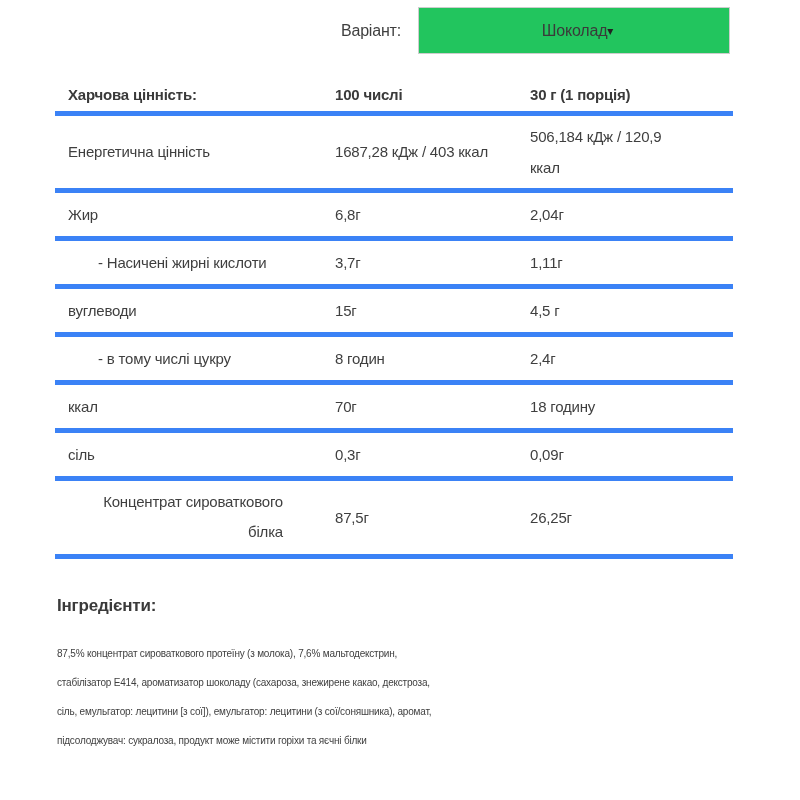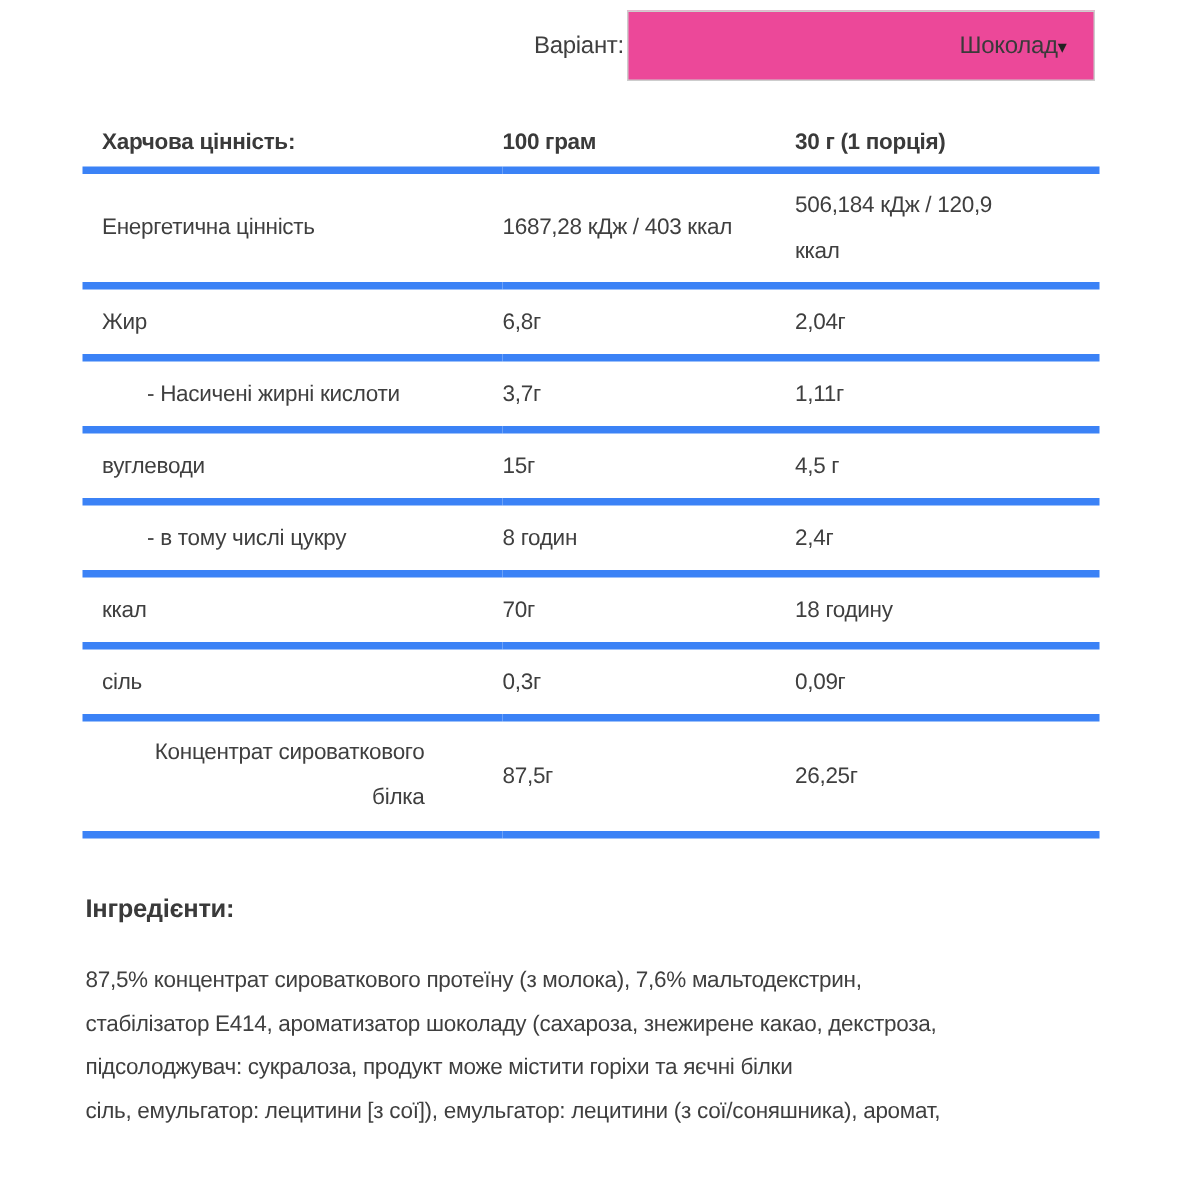--- a/index.html
+++ b/index.html
@@ -11,33 +11,33 @@
     color: #3f3f3f;
     letter-spacing: -0.2px;
     position: relative;
     overflow: hidden;
   }
 
   
   .variant-row { position: relative; height: 78px; }
   .variant-label {
     position: absolute;
-    left: 356px; top: 22px;
+    left: 341px; top: 22px;
     font-size: 16px;
     color: #3f3f3f;
   }
   .variant-select {
     position: absolute;
     left: 418px; top: 7px;
     width: 312px; height: 47px;
-    background: #ec4899;
+    background: #22c55e;
     border: 1px solid #cdcdcd;
     display: flex;
     align-items: center;
-    justify-content: flex-end;
+    justify-content: center;
     padding: 0 18px 0 25px;
     cursor: pointer;
   }
   .variant-select .value { font-size: 16px; color: #3a3a3a; }
   .variant-select .arrow { font-size: 12px; color: #222; line-height: 1; }
 
   
   table.nutrition {
     margin-left: 55px;
     width: 678px;
@@ -82,21 +82,21 @@
     margin: 37px 0 0 57px;
     width: 720px;
   }
   .ingredients h2 {
     font-size: 17px;
     font-weight: bold;
     color: #3a3a3a;
     margin-bottom: 23px;
   }
   .ingredients .line {
-    font-size: 15px;
+    font-size: 10px;
     line-height: 29px;
     white-space: nowrap;
     color: #3f3f3f;
   }
 </style>
 </head>
 <body>
 
 <div class="variant-row">
   <span class="variant-label">Варіант:</span>
@@ -108,21 +108,21 @@
 
 <table class="nutrition">
   <colgroup>
       <col class="c1">
       <col class="c2">
       <col class="c3">
     </colgroup>
   <tbody>
       <tr class="hdr">
     <th>Харчова цінність:</th>
-    <th>100 грам</th>
+    <th>100 числі</th>
     <th>30 г (1 порція)</th>
   </tr>
   <tr class="tall">
     <td><span class="lblwrap">Енергетична цінність</span></td>
     <td><span class="wrap">1687,28 кДж / 403 ккал</span></td>
     <td><span class="wrap">506,184 кДж / 120,9 ккал</span></td>
   </tr>
   <tr class="row">
     <td>Жир</td>
     <td>6,8г</td>
@@ -158,15 +158,15 @@
     <td>87,5г</td>
     <td>26,25г</td>
   </tr>
 </tbody>
   </table>
 
 <div class="ingredients">
   <h2>Інгредієнти:</h2>
   <div class="line">87,5% концентрат сироваткового протеїну (з молока), 7,6% мальтодекстрин,</div>
   <div class="line">стабілізатор Е414, ароматизатор шоколаду (сахароза, знежирене какао, декстроза,</div>
+  <div class="line">сіль, емульгатор: лецитини [з сої]), емульгатор: лецитини (з сої/соняшника), аромат,</div>
   <div class="line">підсолоджувач: сукралоза, продукт може містити горіхи та яєчні білки</div>
-  <div class="line">сіль, емульгатор: лецитини [з сої]), емульгатор: лецитини (з сої/соняшника), аромат,</div>
 </div>
 
 </body></html>

